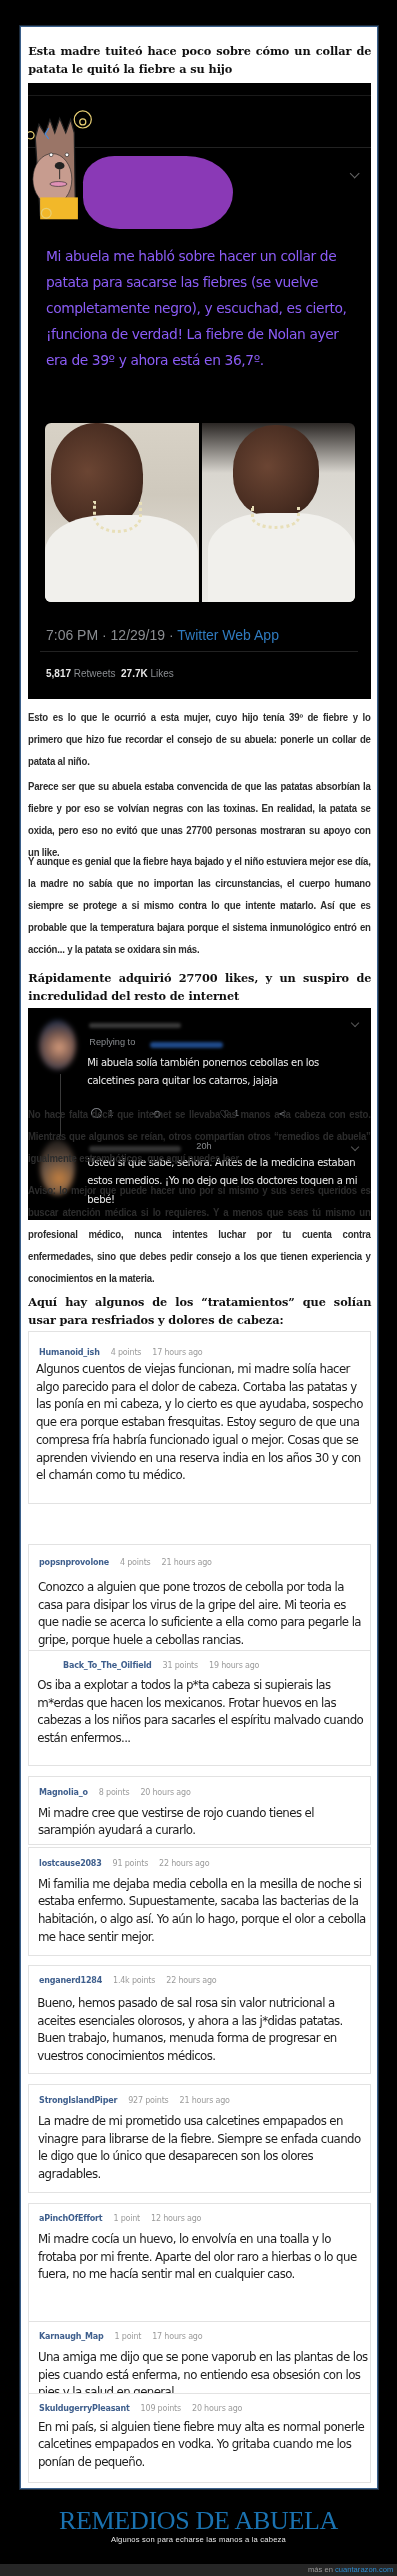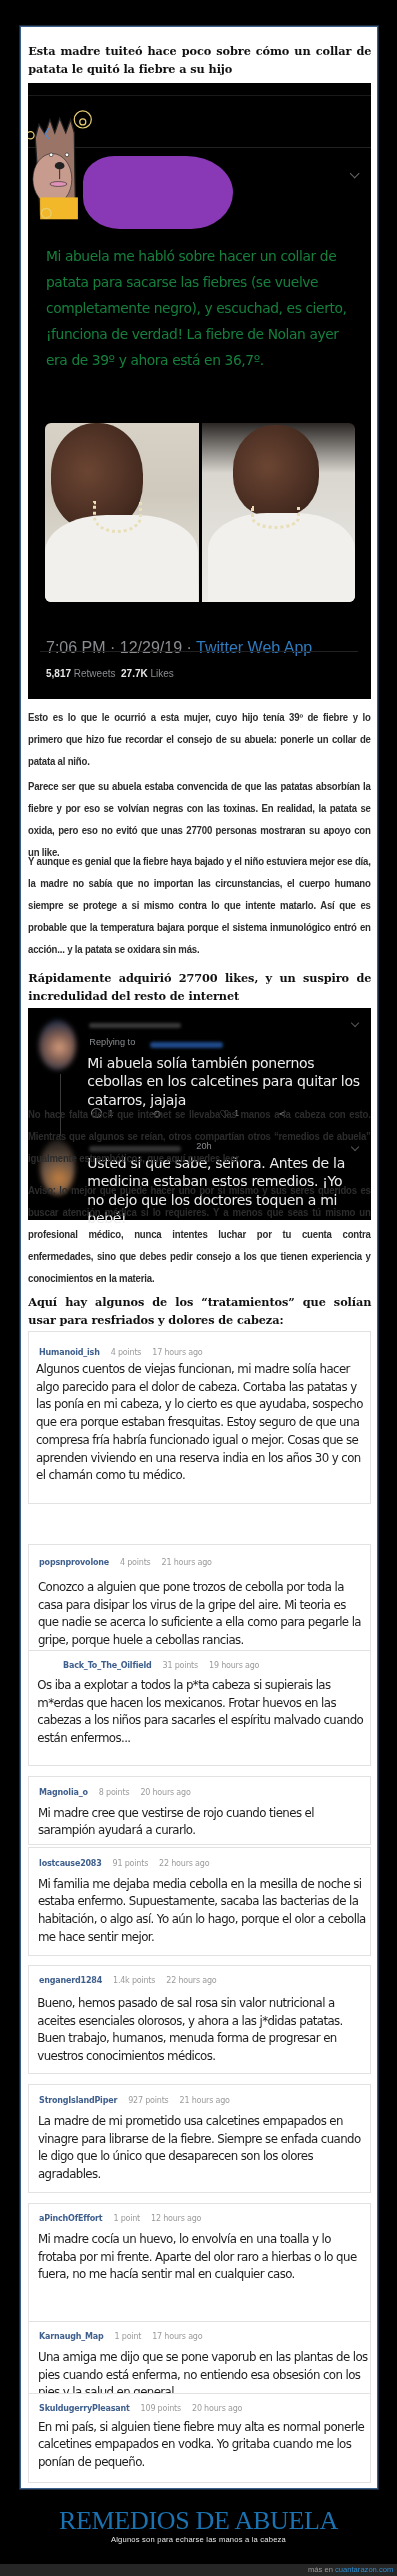--- a/index.html
+++ b/index.html
@@ -22,41 +22,41 @@
     transform: scaleX(0.96); transform-origin: left;
     width: 357px;
   }
 
   
   .tweet { position: absolute; background: #000; color: #fff; }
   .tweet .thread-bar { position: absolute; left: 0; top: 12.2px; width: 100%; height: 0.6px; background: #1a1a1a; }
   .tweet .thread-title { position: absolute; left: 0; width: 100%; top: 29px; text-align: center; font-weight: bold; font-size: 13px; color: #e6e6e6; }
   .tweet .rule { position: absolute; left: 0; width: 100%; height: 0.6px; background: #222; }
   .tweet .chev { position: absolute; right: 13.5px; top: 87px; width: 7.3px; height: 7.3px; border-right: 0.9px solid #666; border-bottom: 0.9px solid #666; transform: rotate(45deg); }
-  .tweet .text { position: absolute; left: 17.7px; top: 160px; width: 312px; font-family: "DejaVu Sans", sans-serif; font-size: 13.8px; line-height: 26px; color: #15803d; letter-spacing: -0.4px; }
+  .tweet .text { position: absolute; left: 17.7px; top: 160px; width: 312px; font-family: "DejaVu Sans", sans-serif; font-size: 13.8px; line-height: 26px; color: #8b5cf6; letter-spacing: -0.4px; }
   .tweet .photos { position: absolute; left: 17px; top: 340px; width: 310px; height: 179px; display: flex; gap: 3.1px; }
   .tweet .photo { flex: 1; border-radius: 6.1px; overflow: hidden; position: relative; }
   .photo.left { background: linear-gradient(180deg, #d8d2c6 0%, #cfc9bd 40%, #e9e6e0 100%); border-top-right-radius: 0; border-bottom-right-radius: 0; }
   .photo.right { background: linear-gradient(180deg, #2a2624 0%, #d9d6cf 28%, #ecebe7 100%); border-top-left-radius: 0; border-bottom-left-radius: 0; }
   .kid-head { position: absolute; border-radius: 48% 48% 44% 44%; background: radial-gradient(circle at 40% 45%, #6b4533 0%, #4a2e22 60%, #2d1b14 100%); }
   .kid-shirt { position: absolute; background: #f1f0ec; border-radius: 40% 40% 0 0; }
   .necklace { position: absolute; border: 3.7px dotted #e8dfb8; border-top: none; border-radius: 0 0 50% 50%; }
 
-  .tweet .meta { position: absolute; left: 17.7px; top: 556px; font-size: 16px; color: #8a8d91; }
+  .tweet .meta { position: absolute; left: 17.7px; top: 544px; font-size: 14px; color: #8a8d91; }
   .tweet .meta .src { color: #2f7bbf; }
   .tweet .stats { position: absolute; left: 17.7px; top: 585px; font-size: 10px; color: #8a8d91; }
   .tweet .stats b { color: #e8e8e8; }
 
   .sticker { position: absolute; left: 0; top: 23px; width: 70px; height: 128px; }
   .blob { position: absolute; left: 55px; top: 73px; width: 150px; height: 73px; background: #8a39b6; border-radius: 37px 55px 49px 43px / 31px 43px 43px 37px; }
 
   
   .replies { position: absolute; background: #000; color: #fff; }
   .avatar { position: absolute; border-radius: 50%; filter: blur(2.4px); }
-  .reply-text { position: absolute; font-family: "DejaVu Sans", sans-serif; font-size: 14px; line-height: 18.3px; color: #eee; letter-spacing: -0.3px; }
+  .reply-text { position: absolute; font-family: "DejaVu Sans", sans-serif; font-size: 10px; line-height: 18.3px; color: #eee; letter-spacing: -0.3px; }
   .blurbar { position: absolute; height: 5.5px; border-radius: 3.1px; filter: blur(1.8px); }
   .reply-actions { position: absolute; display: flex; font-size: 8.6px; color: #7a7d82; }
 
   
   .cmt { position: absolute; left: 0; width: 343px; border: 0.9px solid #e2e2e2; background: #fff; }
   .cmt .hdr { position: absolute; left: 9.8px; font-size: 8.7px; white-space: nowrap; }
   .cmt .user { color: #3f5f8d; font-weight: bold; font-family: "DejaVu Sans", sans-serif; font-size: 8px; letter-spacing: -0.2px; }
   .cmt .pts, .cmt .ago { color: #9b9b9b; margin-left: 11px; font-family: "DejaVu Sans", sans-serif; font-size: 8px; letter-spacing: -0.2px; }
   .cmt .txt { position: absolute; left: 8.6px; width: 330px; font-family: "DejaVu Sans", sans-serif; font-size: 11.8px; line-height: 17.7px; color: #1c1c1c; letter-spacing: -0.6px; }
 

